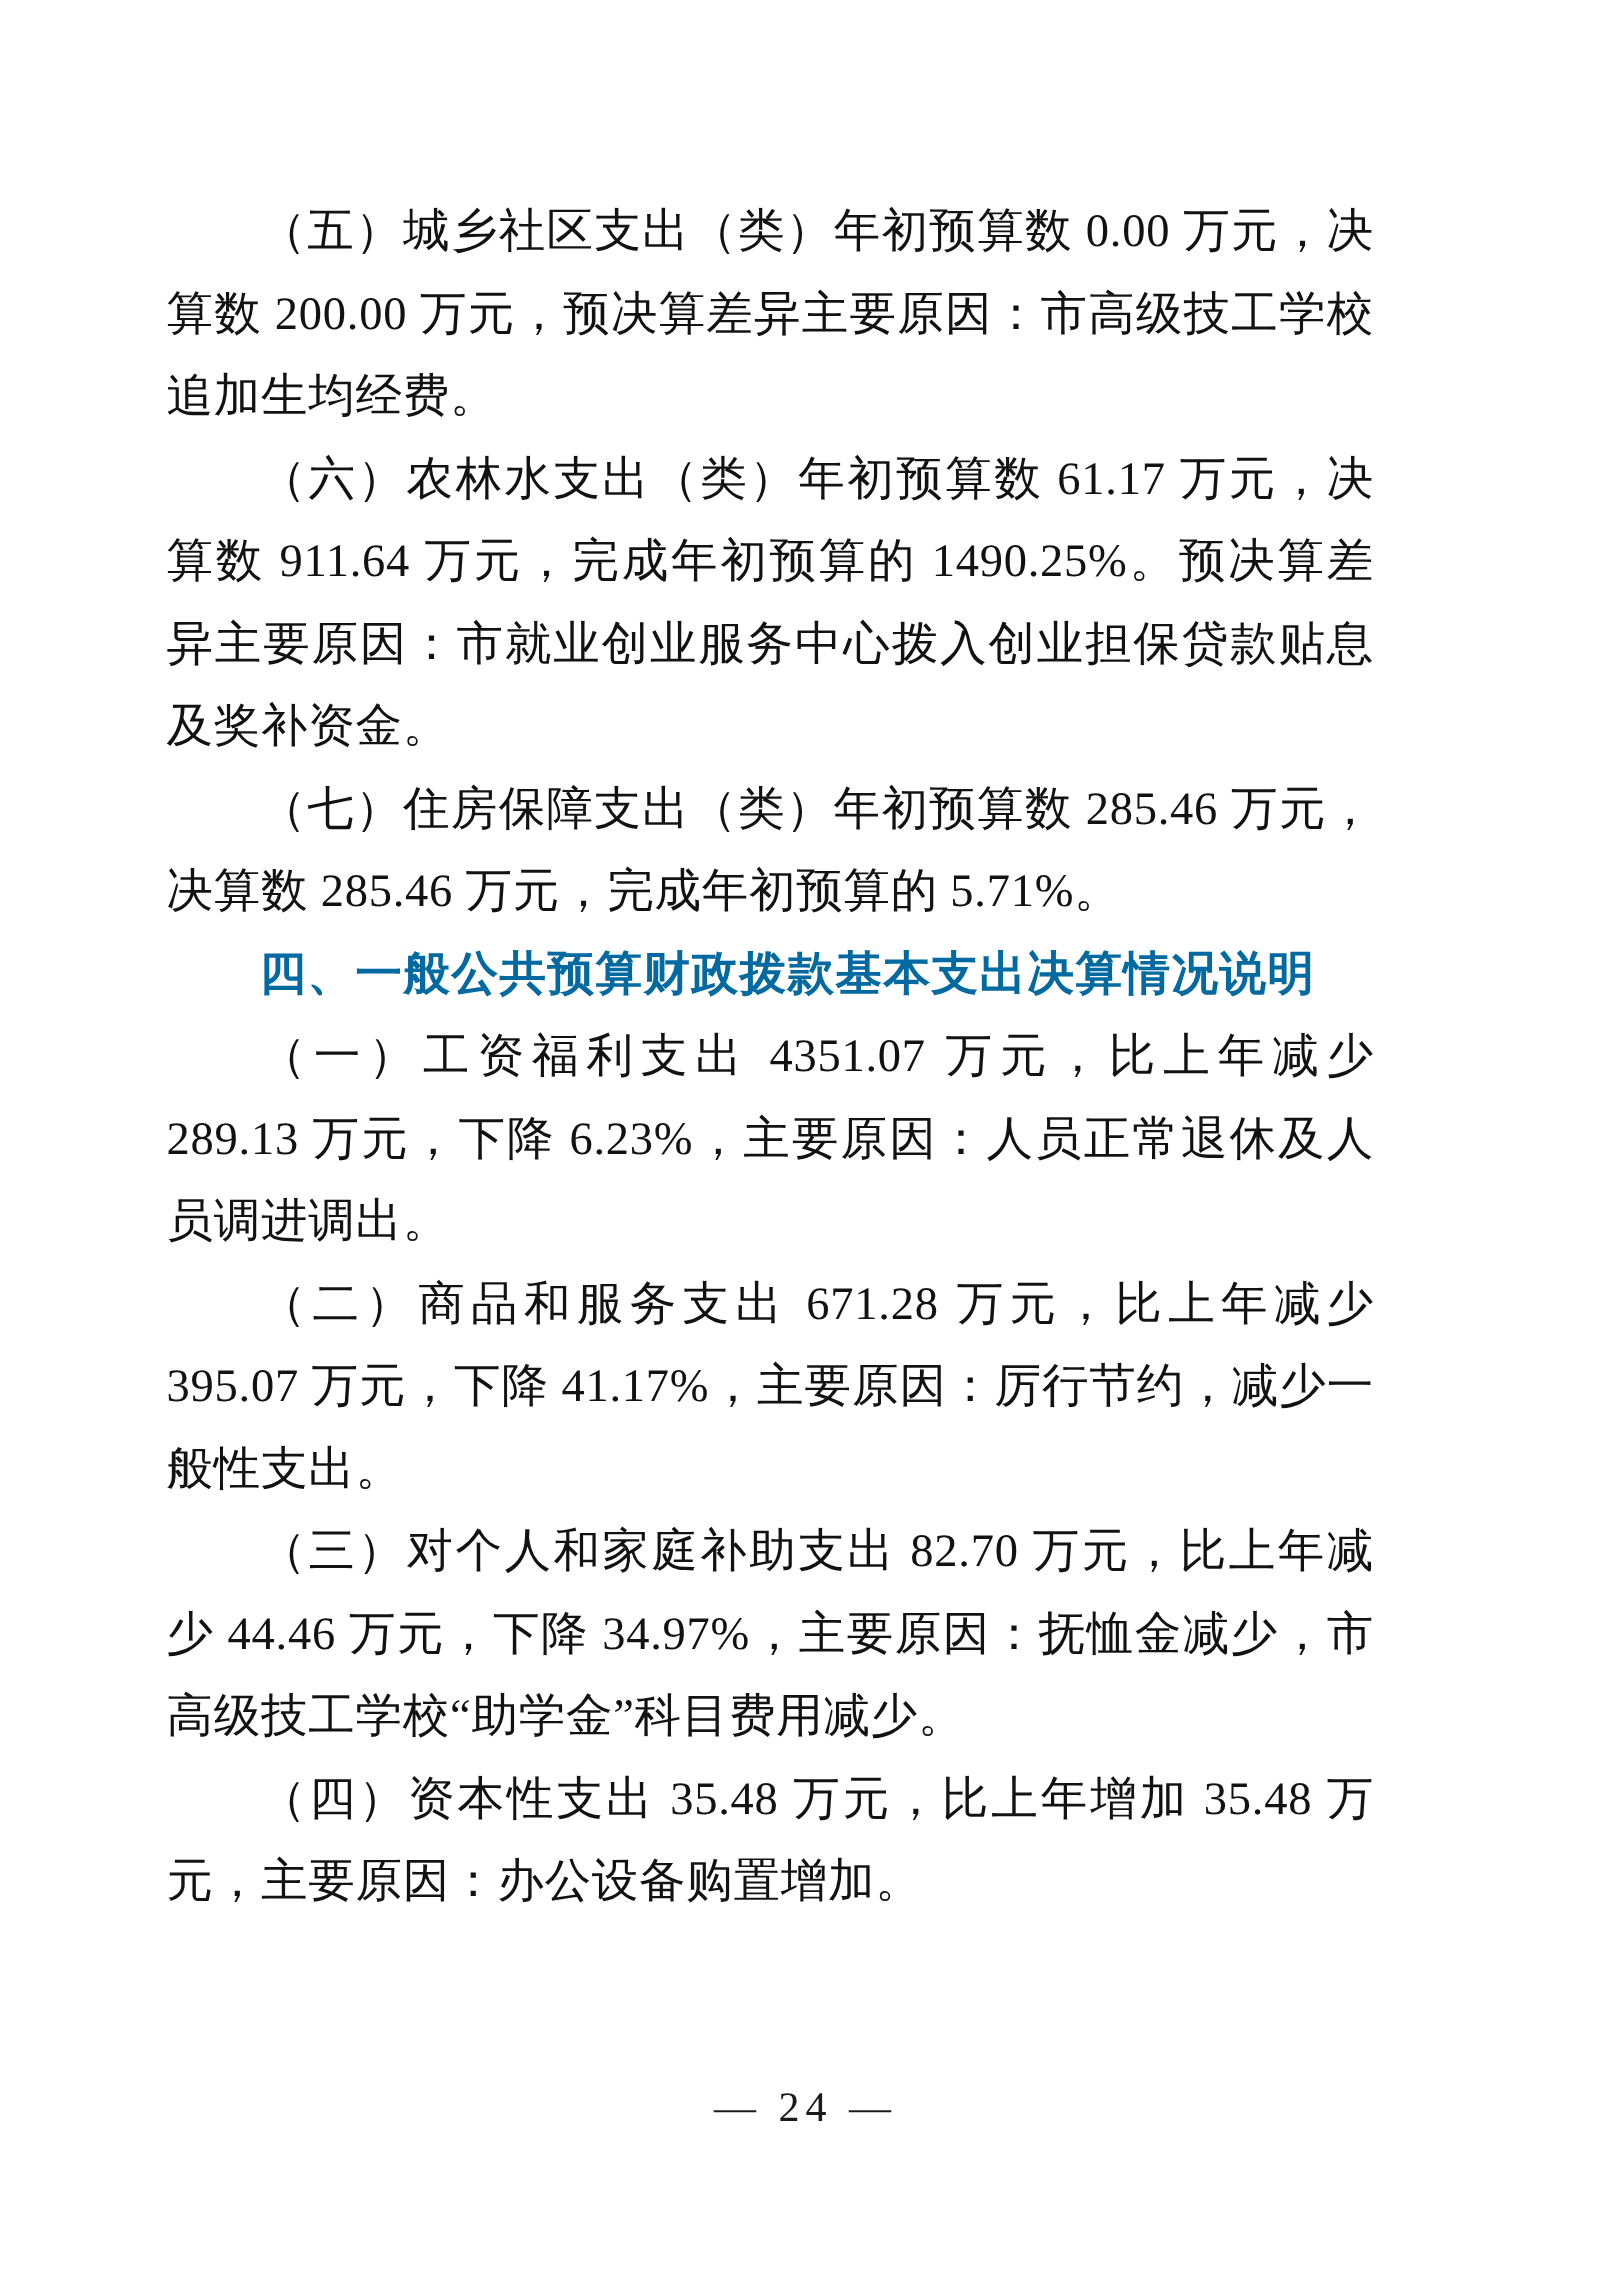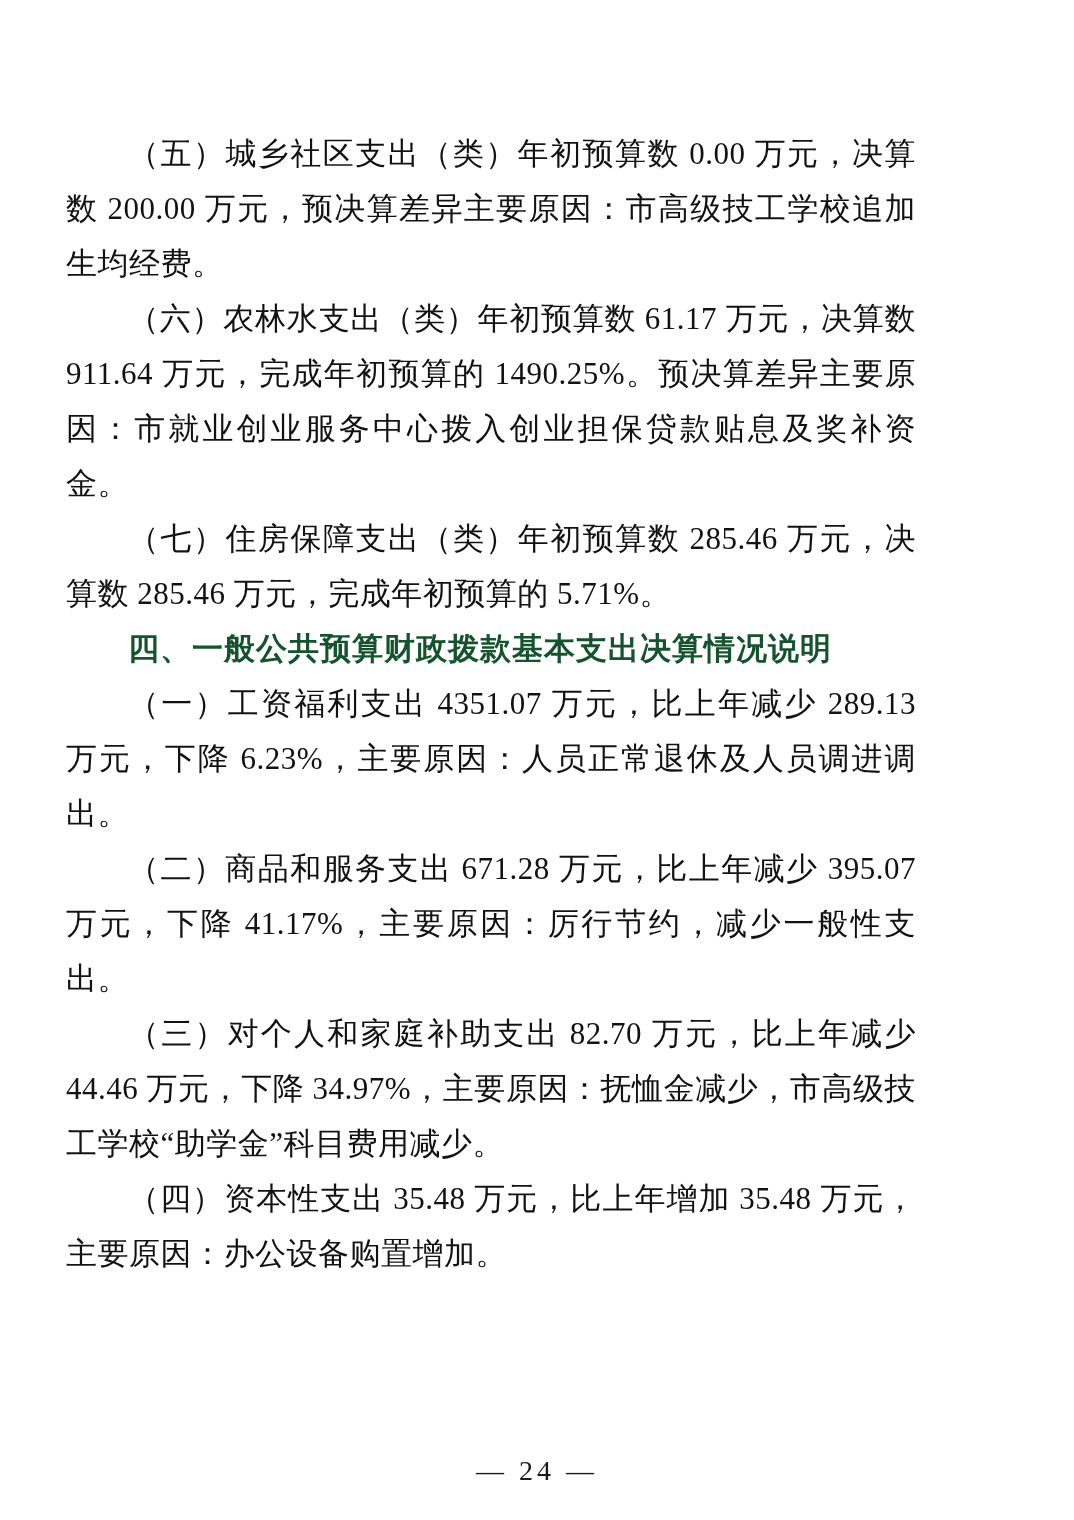--- a/index.html
+++ b/index.html
@@ -14,45 +14,45 @@
     font-family: "Liberation Serif", "DejaVu Serif", serif;
     color: #121212;
   }
   .page {
     position: absolute;
     top: 0; left: 0;
     width: 1074px;
     height: 1520px;
     background: #ffffff;
     box-sizing: border-box;
-    padding: 126px 158px 0 66px;
+    padding: 126px 158px 0 111px;
     border-radius: 28px;
   }
   .content p, .content h2 {
     margin: 0;
     padding: 0;
     font-size: 31px;
     line-height: 55px;
     text-align: justify;
     text-justify: inter-character;
     text-indent: 2em;
     font-weight: normal;
     letter-spacing: 0.5px;
   }
   .content h2.section-heading {
     font-family: "Liberation Sans", "DejaVu Sans", sans-serif;
     font-weight: bold;
     font-size: 31px;
     letter-spacing: 1px;
-    color: #14532d;
+    color: #0369a1;
   }
   .page-footer {
     position: absolute;
     left: 0;
-    top: 1455px;
+    top: 1390px;
     width: 1074px;
     text-align: center;
     font-size: 28px;
     letter-spacing: 4px;
     color: #1a1a1a;
   }
 </style>
 </head>
 <body>
 

